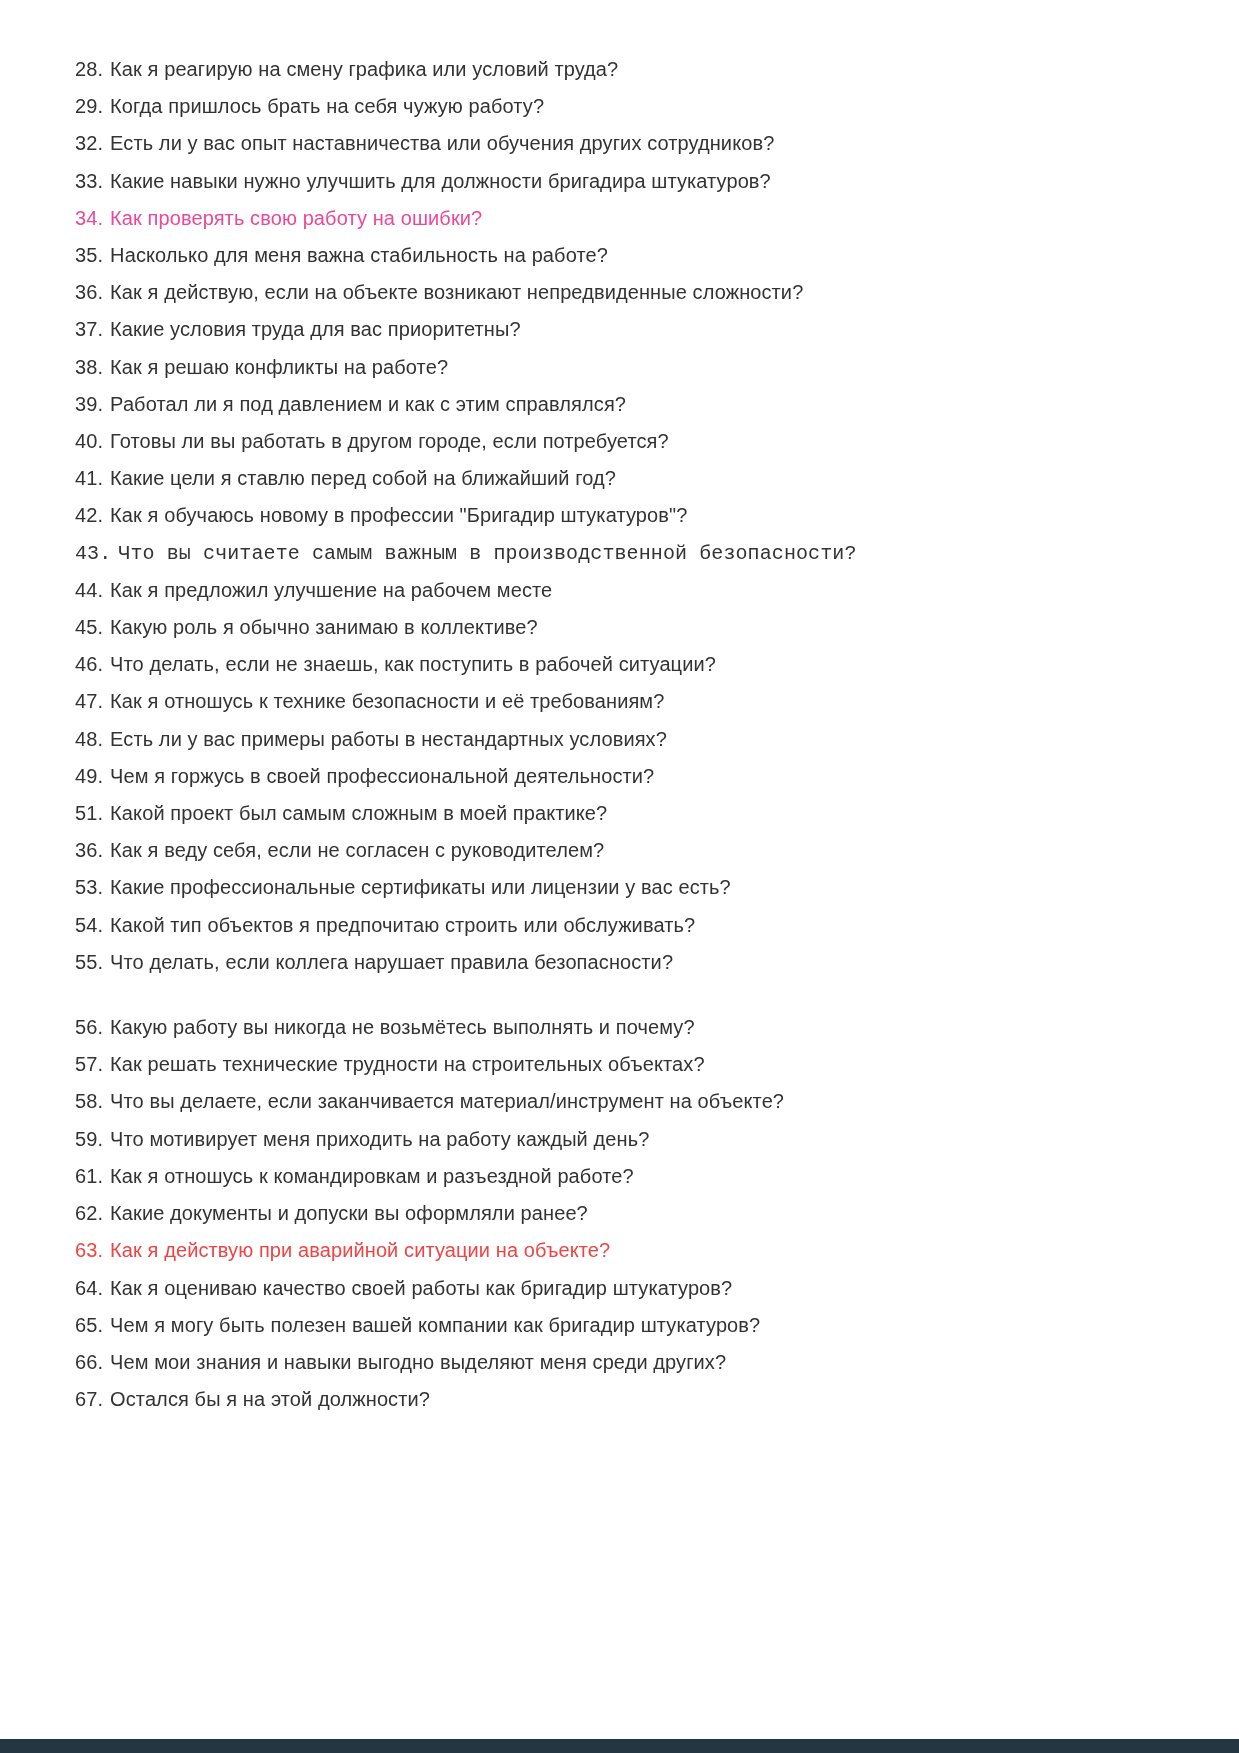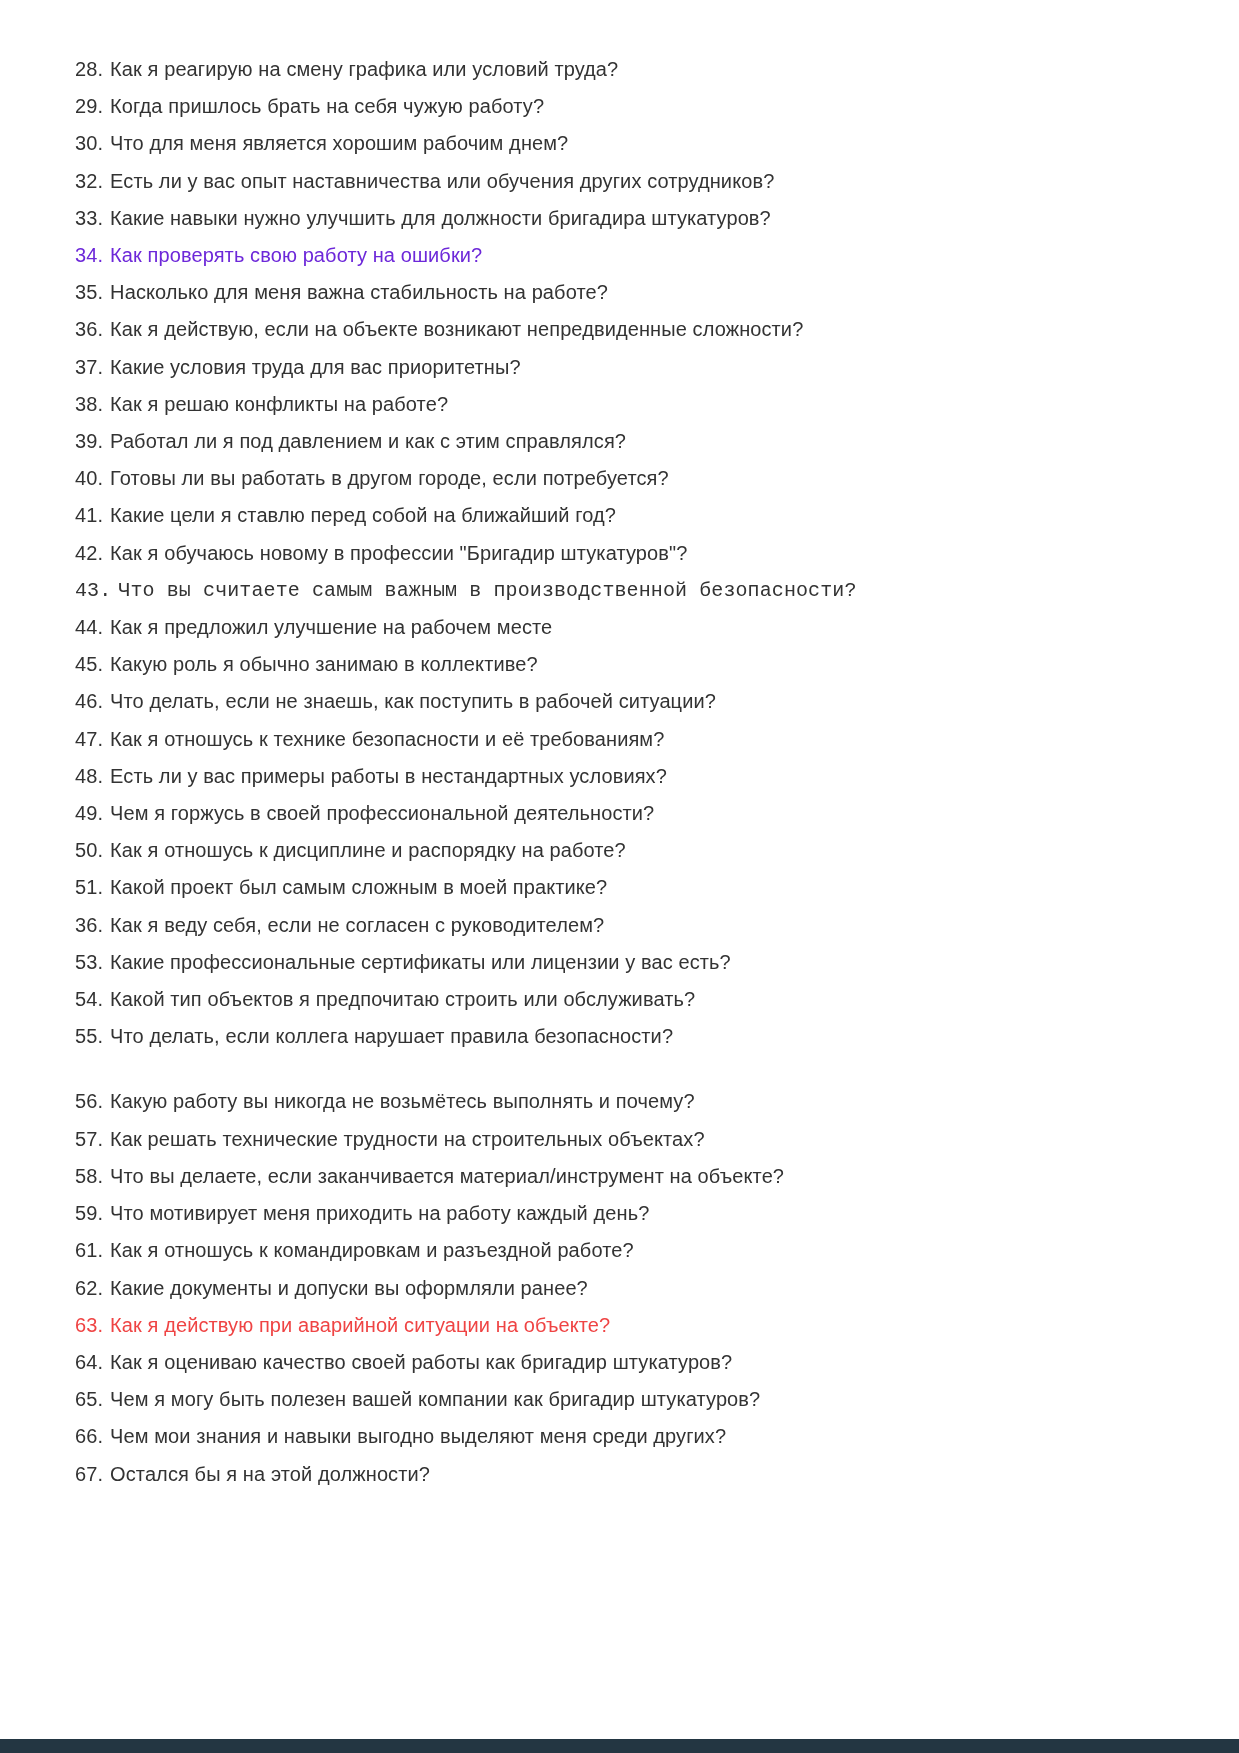--- a/index.html
+++ b/index.html
@@ -48,40 +48,38 @@
     background: #233642;
   }
 </style>
 </head>
 <body style="background: rgb(255, 255, 255);">
 
 <div class="page">
   <ol class="question-list" id="question-list">
       <li class="question-item" style="color: rgb(51, 51, 51);"><span class="q-num">28.</span><span class="q-text">Как я реагирую на смену графика или условий труда?</span></li>
       <li class="question-item" style="color: rgb(51, 51, 51);"><span class="q-num">29.</span><span class="q-text">Когда пришлось брать на себя чужую работу?</span></li>
-      <li class="question-item" style="color: rgb(51, 51, 51);"><span class="q-num">30.</span><span class="q-text">Что для меня является хорошим рабочим днем?</span></li>
       <li class="question-item" style="color: rgb(51, 51, 51);"><span class="q-num">32.</span><span class="q-text">Есть ли у вас опыт наставничества или обучения других сотрудников?</span></li>
       <li class="question-item" style="color: rgb(51, 51, 51);"><span class="q-num">33.</span><span class="q-text">Какие навыки нужно улучшить для должности бригадира штукатуров?</span></li>
-      <li class="question-item" style="color: #6d28d9;"><span class="q-num">34.</span><span class="q-text">Как проверять свою работу на ошибки?</span></li>
+      <li class="question-item" style="color: #ec4899;"><span class="q-num">34.</span><span class="q-text">Как проверять свою работу на ошибки?</span></li>
       <li class="question-item" style="color: rgb(51, 51, 51);"><span class="q-num">35.</span><span class="q-text">Насколько для меня важна стабильность на работе?</span></li>
       <li class="question-item" style="color: rgb(51, 51, 51);"><span class="q-num">36.</span><span class="q-text">Как я действую, если на объекте возникают непредвиденные сложности?</span></li>
       <li class="question-item" style="color: rgb(51, 51, 51);"><span class="q-num">37.</span><span class="q-text">Какие условия труда для вас приоритетны?</span></li>
       <li class="question-item" style="color: rgb(51, 51, 51);"><span class="q-num">38.</span><span class="q-text">Как я решаю конфликты на работе?</span></li>
       <li class="question-item" style="color: rgb(51, 51, 51);"><span class="q-num">39.</span><span class="q-text">Работал ли я под давлением и как с этим справлялся?</span></li>
       <li class="question-item" style="color: rgb(51, 51, 51);"><span class="q-num">40.</span><span class="q-text">Готовы ли вы работать в другом городе, если потребуется?</span></li>
       <li class="question-item" style="color: rgb(51, 51, 51);"><span class="q-num">41.</span><span class="q-text">Какие цели я ставлю перед собой на ближайший год?</span></li>
       <li class="question-item" style="color: rgb(51, 51, 51);"><span class="q-num">42.</span><span class="q-text">Как я обучаюсь новому в профессии "Бригадир штукатуров"?</span></li>
       <li class="question-item" style="color: rgb(51, 51, 51); font-family: Liberation Mono, monospace;"><span class="q-num">43.</span><span class="q-text">Что вы считаете самым важным в производственной безопасности?</span></li>
       <li class="question-item" style="color: rgb(51, 51, 51);"><span class="q-num">44.</span><span class="q-text">Как я предложил улучшение на рабочем месте</span></li>
       <li class="question-item" style="color: rgb(51, 51, 51);"><span class="q-num">45.</span><span class="q-text">Какую роль я обычно занимаю в коллективе?</span></li>
       <li class="question-item" style="color: rgb(51, 51, 51);"><span class="q-num">46.</span><span class="q-text">Что делать, если не знаешь, как поступить в рабочей ситуации?</span></li>
       <li class="question-item" style="color: rgb(51, 51, 51);"><span class="q-num">47.</span><span class="q-text">Как я отношусь к технике безопасности и её требованиям?</span></li>
       <li class="question-item" style="color: rgb(51, 51, 51);"><span class="q-num">48.</span><span class="q-text">Есть ли у вас примеры работы в нестандартных условиях?</span></li>
       <li class="question-item" style="color: rgb(51, 51, 51);"><span class="q-num">49.</span><span class="q-text">Чем я горжусь в своей профессиональной деятельности?</span></li>
-      <li class="question-item" style="color: rgb(51, 51, 51);"><span class="q-num">50.</span><span class="q-text">Как я отношусь к дисциплине и распорядку на работе?</span></li>
       <li class="question-item" style="color: rgb(51, 51, 51);"><span class="q-num">51.</span><span class="q-text">Какой проект был самым сложным в моей практике?</span></li>
       <li class="question-item" style="color: rgb(51, 51, 51);"><span class="q-num">36.</span><span class="q-text">Как я веду себя, если не согласен с руководителем?</span></li>
       <li class="question-item" style="color: rgb(51, 51, 51);"><span class="q-num">53.</span><span class="q-text">Какие профессиональные сертификаты или лицензии у вас есть?</span></li>
       <li class="question-item" style="color: rgb(51, 51, 51);"><span class="q-num">54.</span><span class="q-text">Какой тип объектов я предпочитаю строить или обслуживать?</span></li>
       <li class="question-item" style="color: rgb(51, 51, 51);"><span class="q-num">55.</span><span class="q-text">Что делать, если коллега нарушает правила безопасности?</span></li>
       <li class="question-item" style="color: rgb(51, 51, 51); margin-top: 28px;"><span class="q-num">56.</span><span class="q-text">Какую работу вы никогда не возьмётесь выполнять и почему?</span></li>
       <li class="question-item" style="color: rgb(51, 51, 51);"><span class="q-num">57.</span><span class="q-text">Как решать технические трудности на строительных объектах?</span></li>
       <li class="question-item" style="color: rgb(51, 51, 51);"><span class="q-num">58.</span><span class="q-text">Что вы делаете, если заканчивается материал/инструмент на объекте?</span></li>
       <li class="question-item" style="color: rgb(51, 51, 51);"><span class="q-num">59.</span><span class="q-text">Что мотивирует меня приходить на работу каждый день?</span></li>
       <li class="question-item" style="color: rgb(51, 51, 51);"><span class="q-num">61.</span><span class="q-text">Как я отношусь к командировкам и разъездной работе?</span></li>

